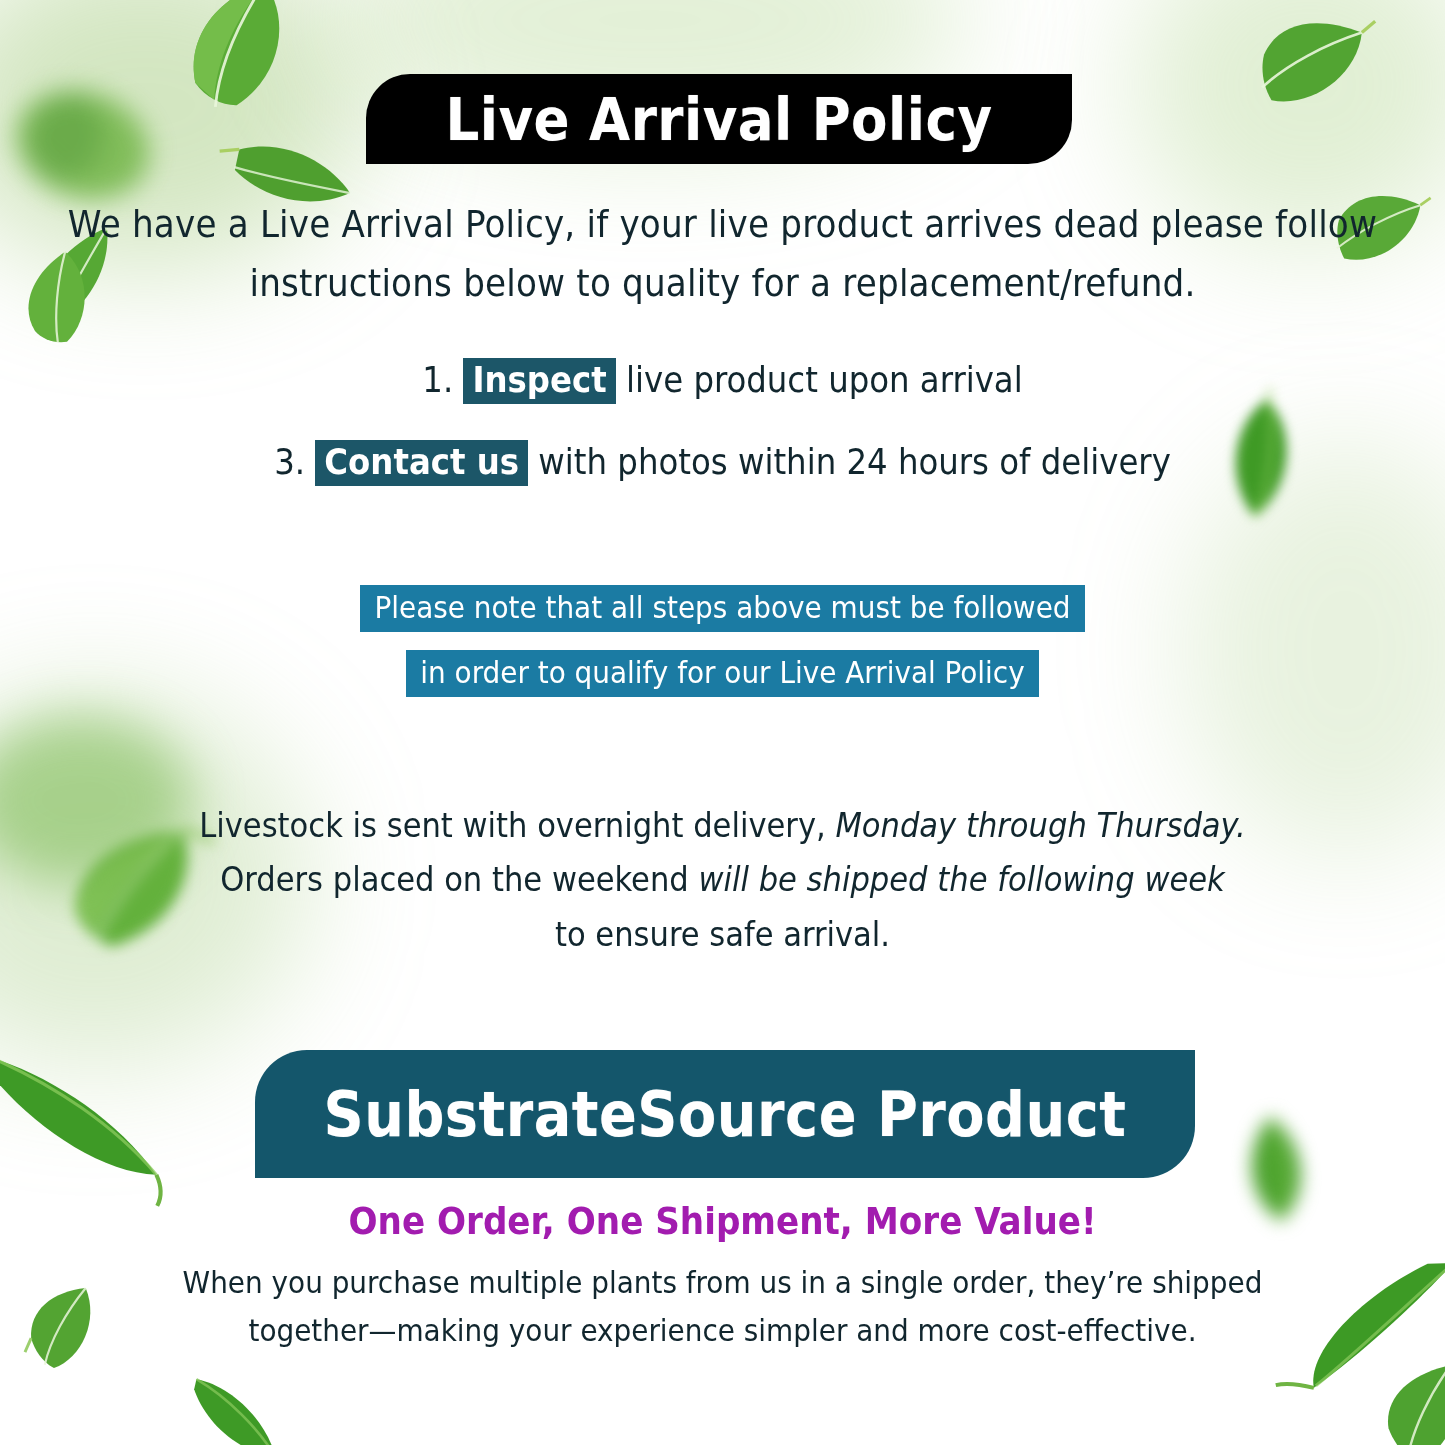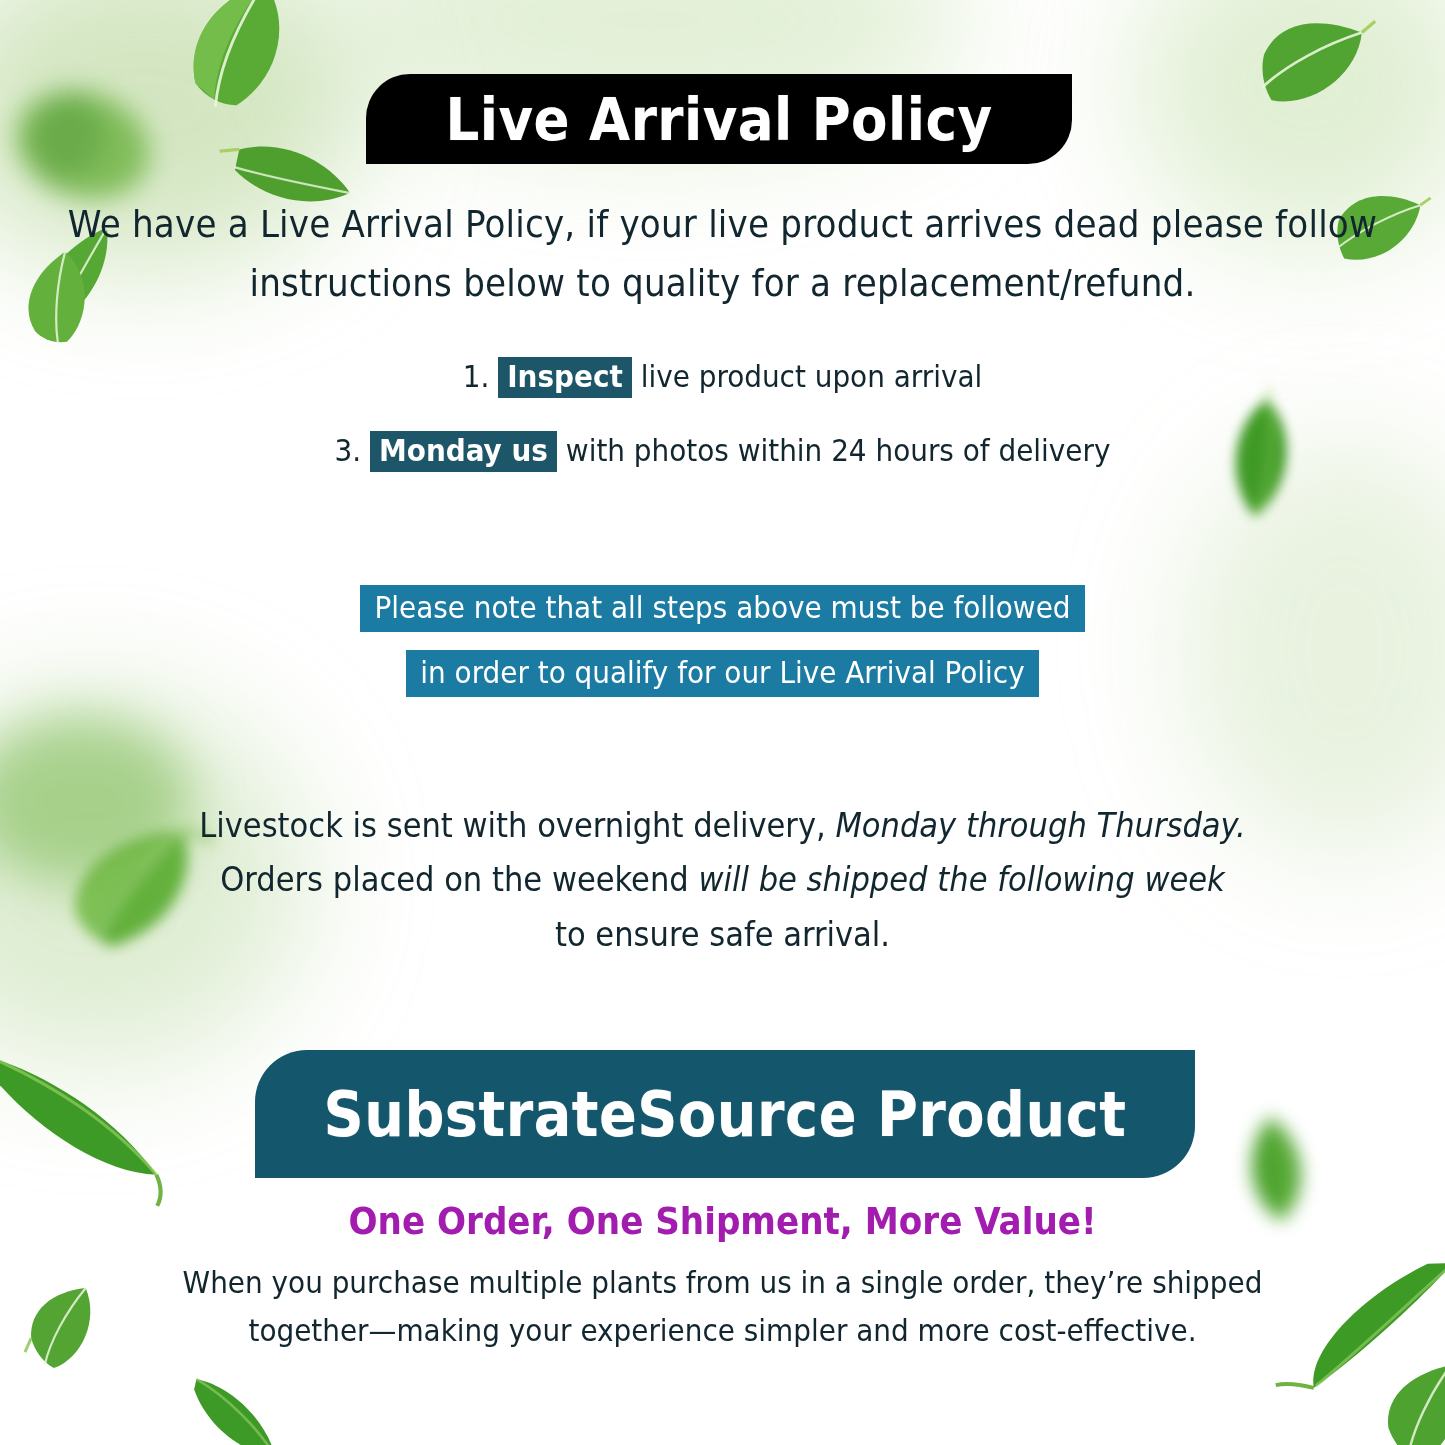--- a/index.html
+++ b/index.html
@@ -44,21 +44,21 @@
 
   .para{
     position:absolute;
     width:100%;
     text-align:center;
     color:#11262e;
     line-height:1.55;
     font-weight:400;
   }
   #intro{top:195px;font-size:38px;letter-spacing:.2px;}
-  #steps{top:352px;font-size:31px;}
+  #steps{top:352px;font-size:36px;}
   #steps .step{margin-bottom:26px;}
   #note{top:583px;font-size:31px;}
   #note .nline{margin-bottom:16px;text-align:center;}
   #ship{top:798px;font-size:34px;line-height:1.6;}
   #value-sub{top:1192px;font-size:38px;font-weight:bold;color:#a21caf;}
   #value-body{top:1258px;font-size:31px;line-height:1.55;}
 
   .hl{
     background:#1c5668;color:#ffffff;
     padding:3px 9px 5px 9px;
@@ -231,21 +231,21 @@
     </div>
 
     <div class="para" id="steps">
       <div class="step">
         <span>1.</span>
         <span class="hl">Inspect</span>
         <span>live product upon arrival</span>
       </div>
       <div class="step">
         <span>3.</span>
-        <span class="hl">Monday us</span>
+        <span class="hl">Contact us</span>
         <span>with photos within 24 hours of delivery</span>
       </div>
     </div>
 
     <div class="para" id="note">
       <div class="nline">
         <span class="hl-block">Please note that all steps above must be followed</span>
       </div>
       <div class="nline">
         <span class="hl-block">in order to qualify for our Live Arrival Policy</span>

